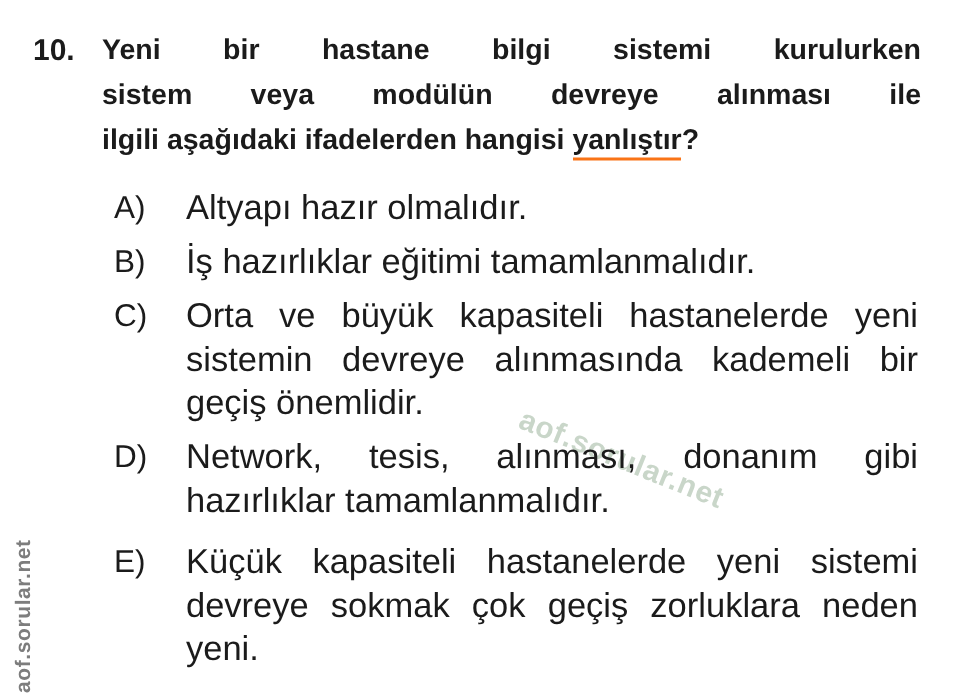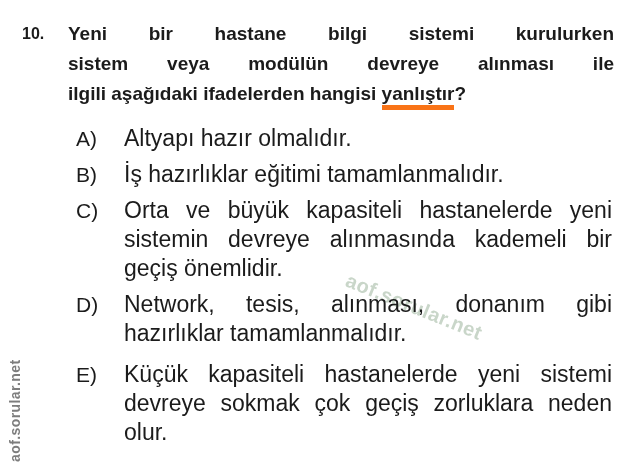--- a/index.html
+++ b/index.html
@@ -29,25 +29,25 @@
     user-select:none; z-index:1;
   }
 
   
   .question {
     position:absolute; left:22px; top:19px; width:592px;
     display:flex; z-index:2;
   }
   .q-num {
     width:46px; flex:0 0 46px;
-    font-weight:700; font-size:16px; line-height:30px;
+    font-weight:700; font-size:20px; line-height:30px;
   }
   .q-body { flex:1; font-weight:700; font-size:19px; line-height:30px; }
   .jfull { text-align:justify; text-align-last:justify; text-justify:inter-word; }
-  .u { border-bottom:5px solid #f97316; padding-bottom:1px; }
+  .u { border-bottom:2px solid #f97316; padding-bottom:1px; }
 
   
   .options { position:absolute; left:76px; top:124px; width:536px; z-index:2; }
   .opt { display:flex; margin-bottom:7px; }
   .opt.mb-lg { margin-bottom:12px; }
   .opt-letter {
     width:48px; flex:0 0 48px;
     font-size:21px; line-height:29px;
   }
   .opt-text { flex:1; font-size:23px; line-height:29px; }
@@ -100,18 +100,18 @@
         <div class="jfull">Network, tesis, alınması, donanım gibi</div>
         <div>hazırlıklar tamamlanmalıdır.</div>
       </div>
     </div>
 
     <div class="opt">
       <div class="opt-letter">E)</div>
       <div class="opt-text">
         <div class="jfull">Küçük kapasiteli hastanelerde yeni sistemi</div>
         <div class="jfull">devreye sokmak çok geçiş zorluklara neden</div>
-        <div>olur.</div>
+        <div>yeni.</div>
       </div>
     </div>
 
   </div>
 </div>
 
 </body></html>

